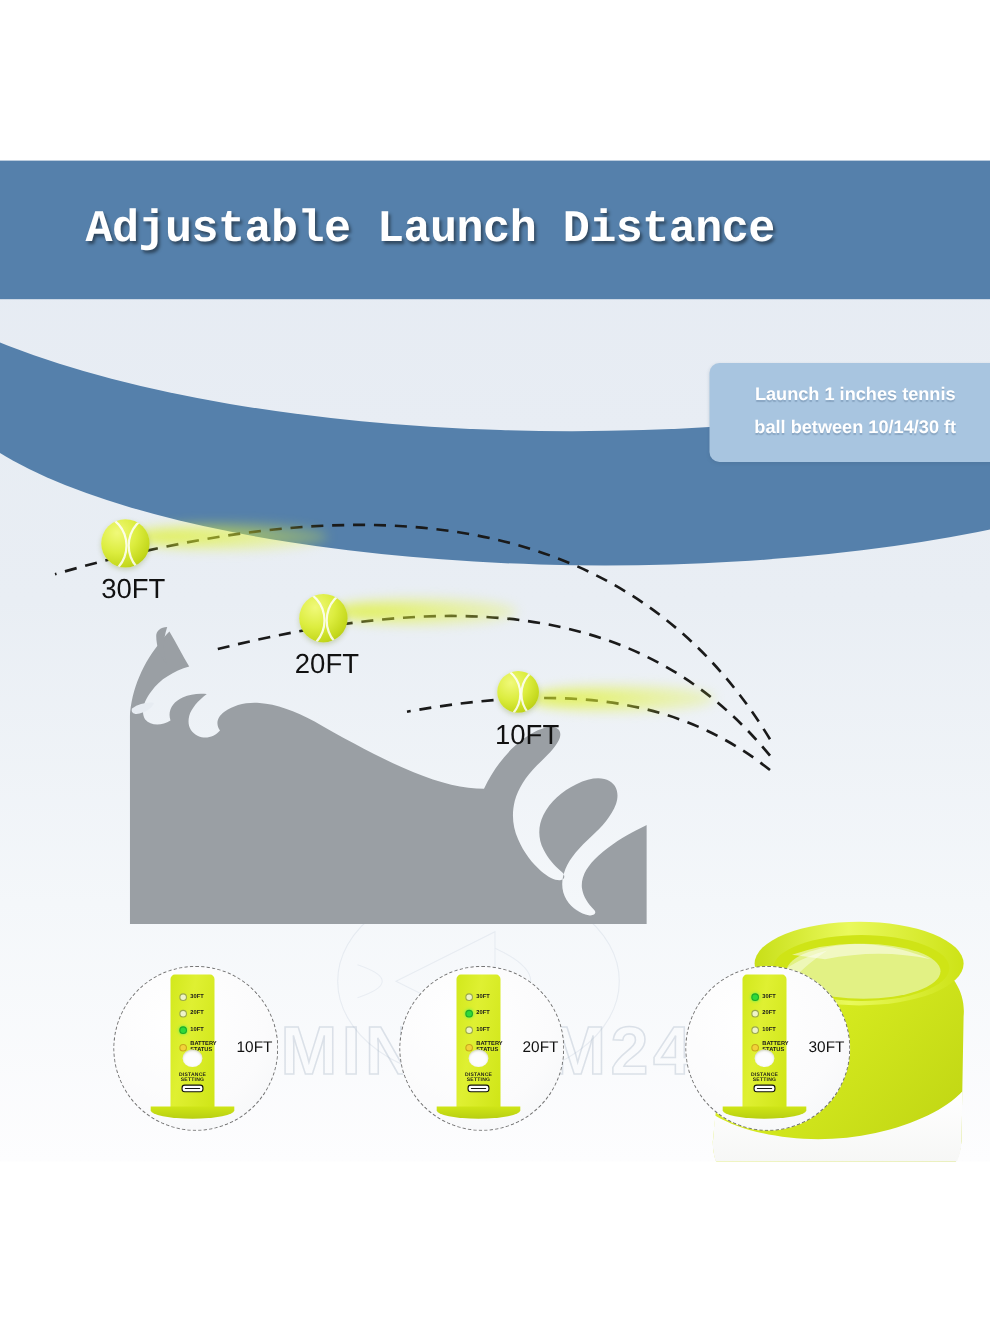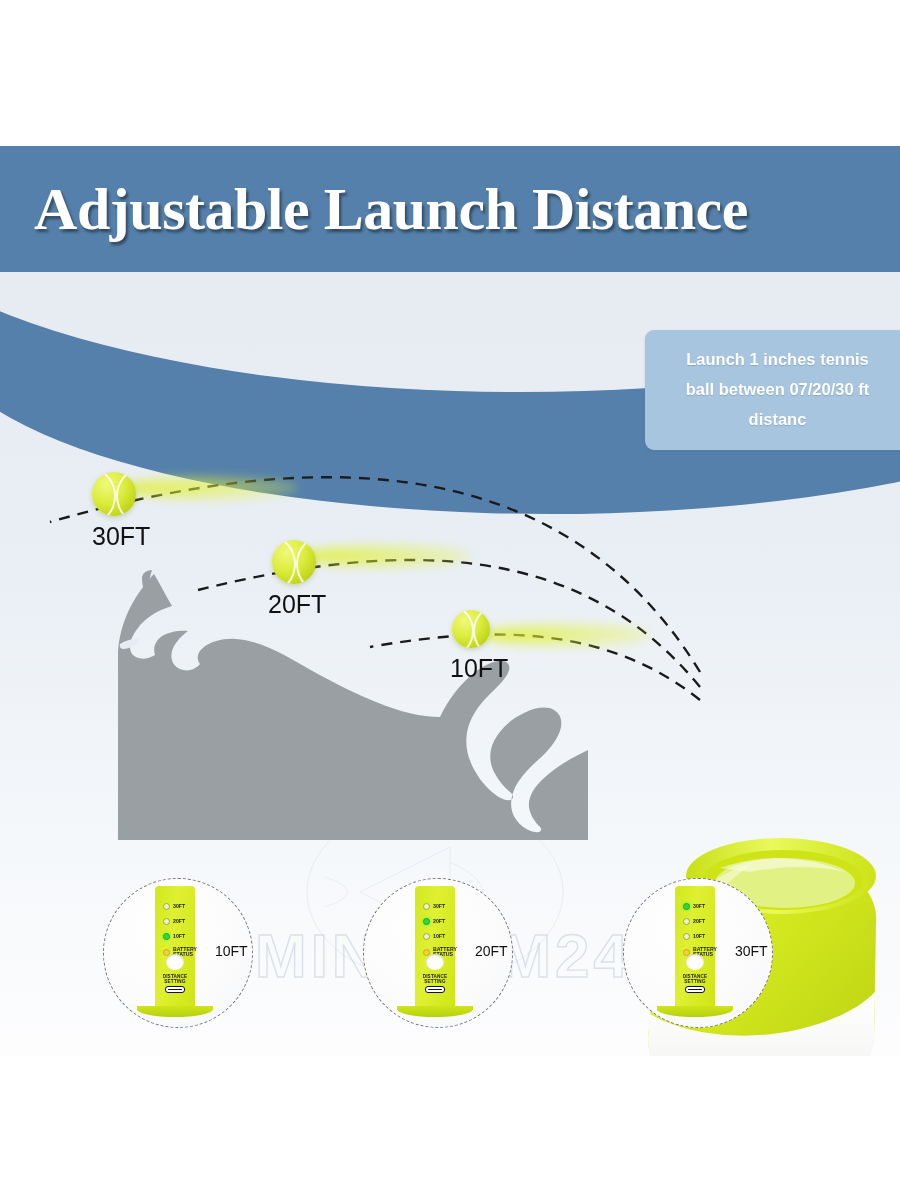--- a/index.html
+++ b/index.html
@@ -7,23 +7,23 @@
        font-family:"Liberation Sans","DejaVu Sans",sans-serif;}
 
   
   #stage{position:absolute;left:0;top:0;width:900px;height:1200px;background:#fff;}
 
   
   #banner{position:absolute;left:0;top:146px;width:900px;height:126px;
           background:#5580ab;overflow:hidden;}
   #banner-title{position:absolute;left:0;top:0;width:782px;height:126px;
           display:flex;align-items:center;justify-content:center;
-          color:#ffffff;font-size:60px;font-weight:bold;letter-spacing:-0.5px;
+          color:#ffffff;font-size:41px;font-weight:bold;letter-spacing:-0.5px;
           text-shadow:2px 3px 3px rgba(0,0,0,.45);
-          white-space:nowrap;font-family:Liberation Serif, serif;}
+          white-space:nowrap;font-family:Liberation Mono, monospace;}
 
   
   #scene{position:absolute;left:0;top:272px;width:900px;height:784px;
          background:linear-gradient(180deg,#e6ecf3 0%,#e9eef4 35%,#f4f7fa 70%,#fdfdfe 100%);
          overflow:hidden;}
   
   #arc-sliver{position:absolute;left:-60px;top:-118px;width:1220px;height:360px;
          border-radius:50%;background:#5580ab;}
   #arc-mask{position:absolute;left:-140px;top:-300px;width:1320px;height:420px;
          border-radius:50%;
@@ -410,17 +410,16 @@
         <div class="ds-text">DISTANCE SETTING</div>
         <div class="usb"></div>
       </div>
       <div class="inset-label" style="left:112px;top:65px;">30FT</div>
     </div>
 
   </div>
 
   <div id="callout">
     <div class="line">Launch 1 inches tennis</div>
-    <div class="line">ball between 07/20/30 ft</div>
-    <div class="line">distanc</div>
+    <div class="line">ball between 10/14/30 ft</div>
   </div>
 
 </div>
 
 </body></html>

